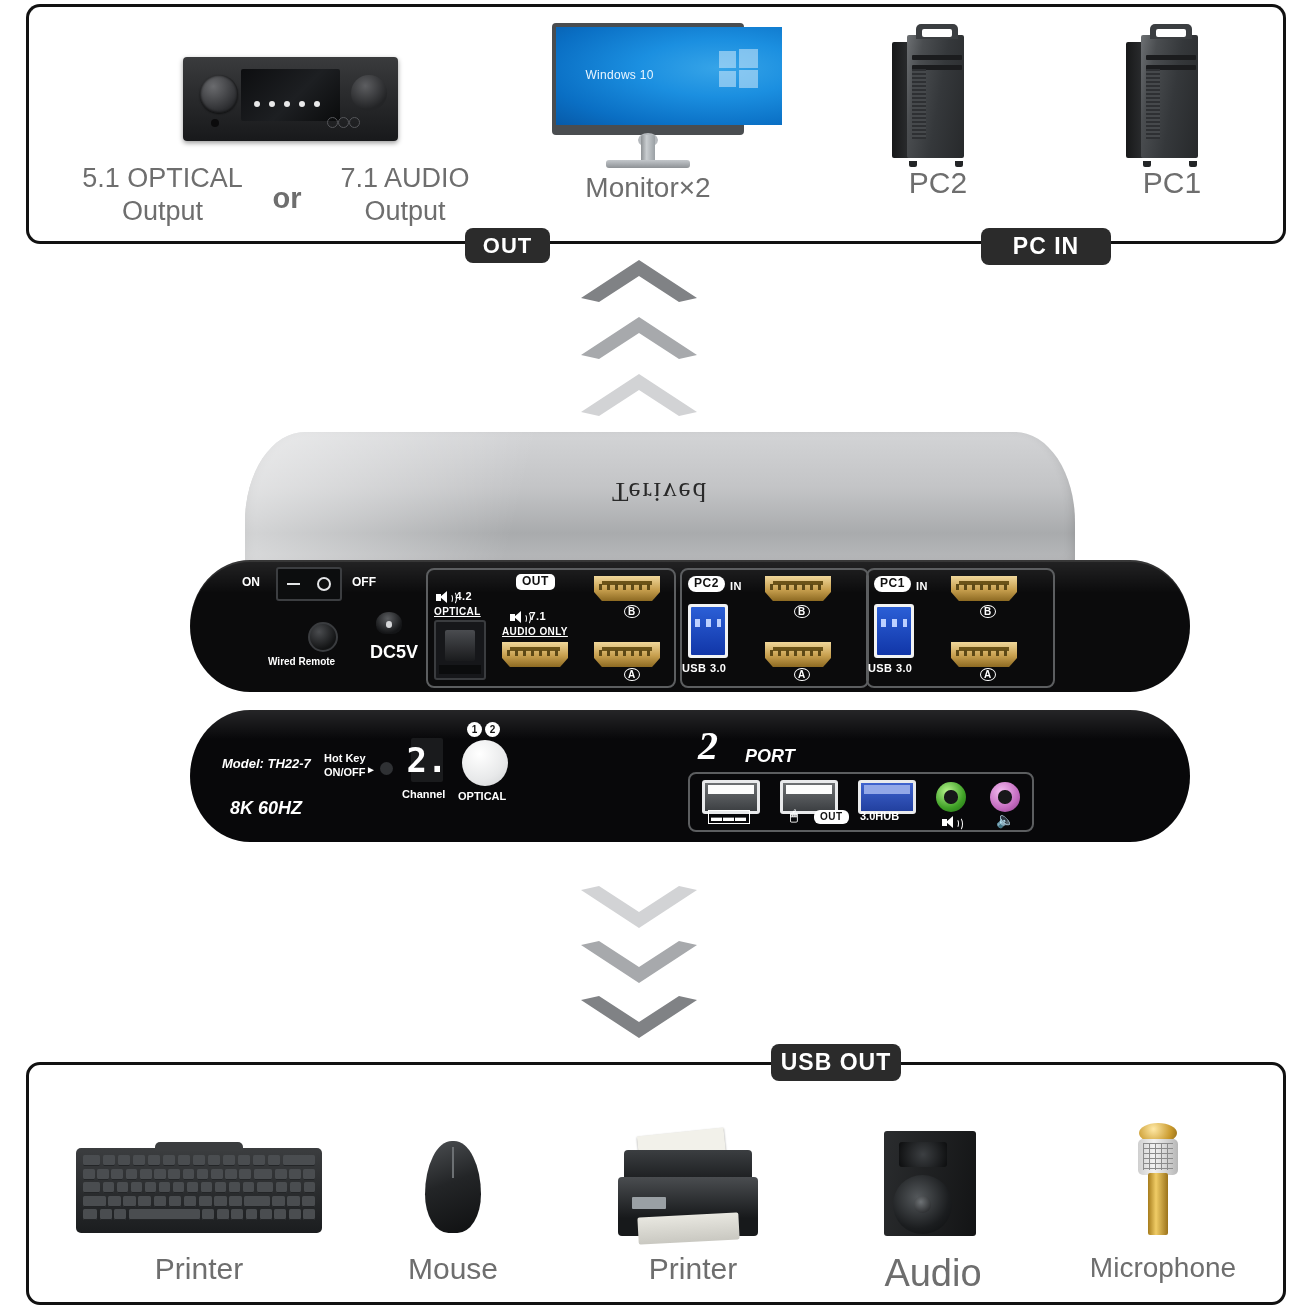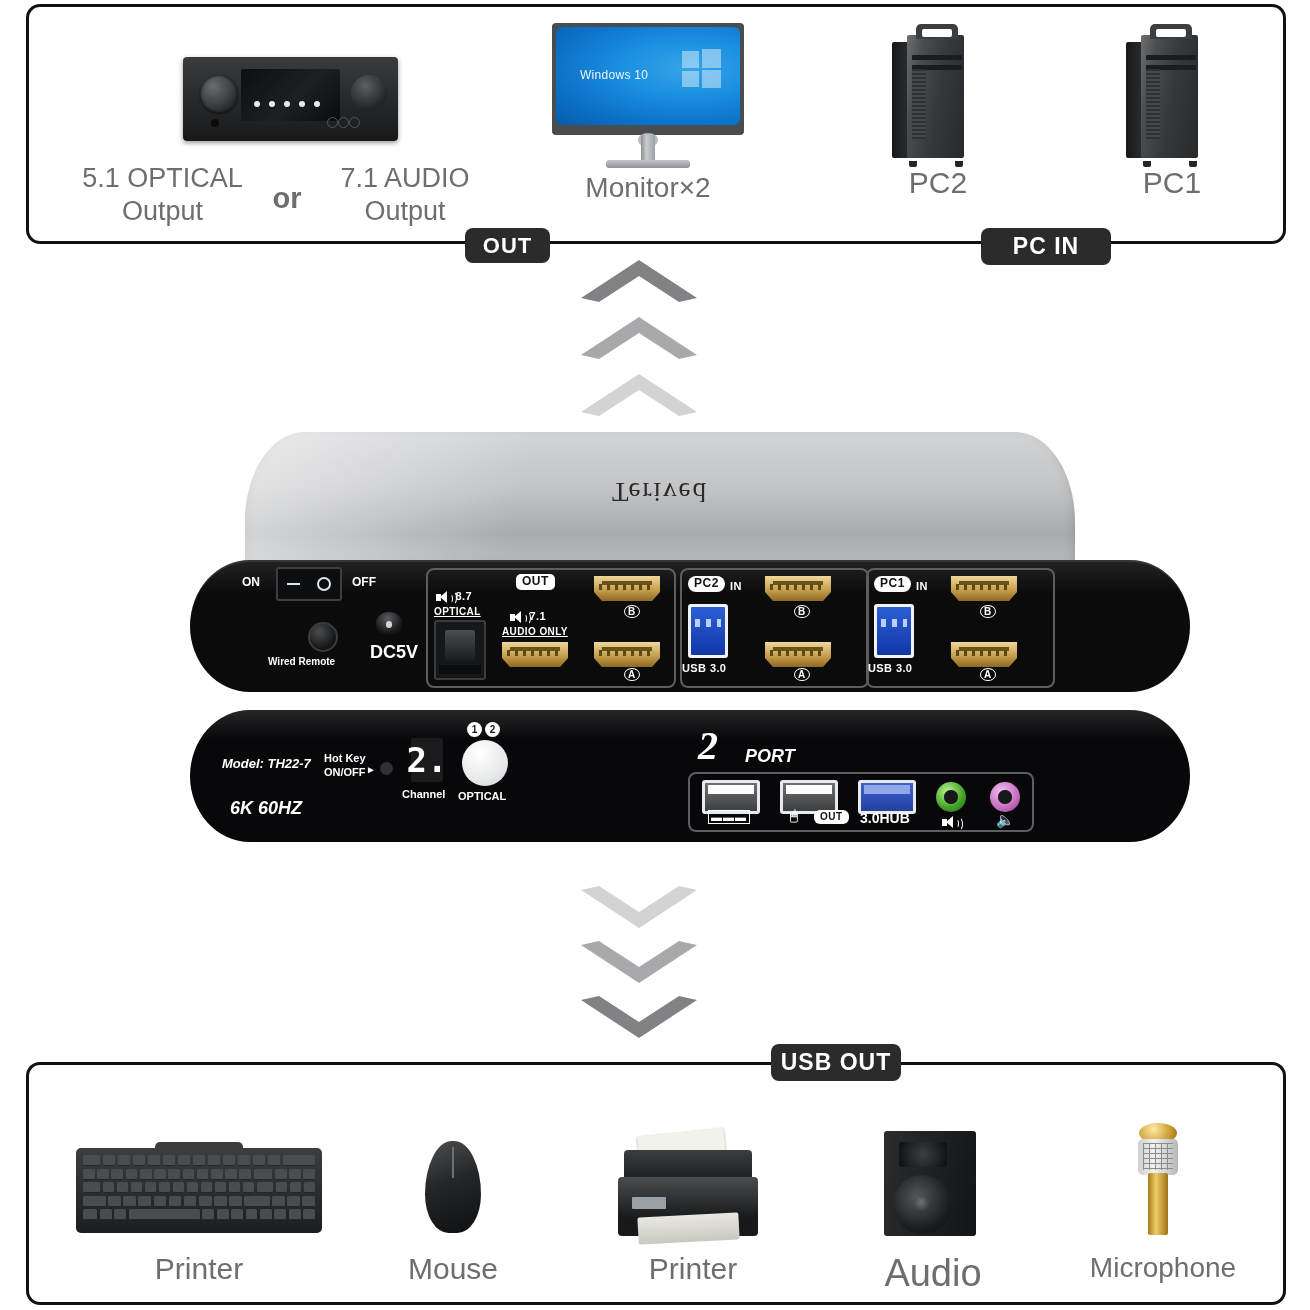--- a/index.html
+++ b/index.html
@@ -29,22 +29,22 @@
   .rcv-knob{position:absolute;border-radius:50%;
      background:radial-gradient(circle at 35% 30%,#6a6b6e,#2c2d30 70%);
      box-shadow:inset 0 0 3px #000,0 1px 2px rgba(0,0,0,.6);}
   .rcv-smallknob{position:absolute;border-radius:50%;
      background:radial-gradient(circle at 40% 30%,#5d5e61,#232426 70%);}
   .rcv-hole{position:absolute;width:8px;height:8px;border-radius:50%;background:#0b0b0c;}
   .rcv-ring{position:absolute;width:9px;height:9px;border-radius:50%;border:1px solid #55565a;}
 
   
   .mon-body{position:absolute;background:#4a4d50;border-radius:4px;padding:4px 4px 10px 4px;box-sizing:border-box;}
-  .mon-screen{width:100%;height:100%;border-radius:6px;position:relative;overflow:hidden;
-    background:radial-gradient(ellipse at 72% 42%,#36a4e8 0%,#1b8fe0 35%,#0a6fc4 75%,#075aa8 100%);}
+  .mon-screen{width:100%;height:100%;border-radius:0;position:relative;overflow:hidden;
+    background:radial-gradient(ellipse at 72% 42%,#36a4e8 0%,#1b8fe0 35%,#0a6fc4 75%,#075aa8 100%);padding-left:42px;}
   .mon-win-text{position:absolute;left:13%;top:42%;color:#eaf6ff;font-size:12px;letter-spacing:.3px;}
   .winlogo{position:absolute;right:10%;top:22%;width:40px;height:40px;opacity:.55;}
   .winlogo i{position:absolute;background:#cfe9fb;display:block;}
   .mon-neck{position:absolute;background:linear-gradient(90deg,#8d9194,#c9cdd0 40%,#9aa0a4);border-radius:2px;}
   .mon-base{position:absolute;background:linear-gradient(180deg,#c3c7cb,#8e9296);border-radius:3px;}
   .mon-hinge{position:absolute;background:#b5b9bd;border-radius:50%;}
 
   
   .tower{position:absolute;}
   .tw-main{position:absolute;left:16%;top:8%;width:62%;height:88%;
@@ -318,21 +318,21 @@
     <div class="dcjack" style="left:186px;top:52px;"></div>
     <span class="fw" style="left:180px;top:82px;font-size:18px;">DC5V</span>
 
     <div class="grp" style="left:236px;top:8px;width:246px;height:116px;"></div>
     <div class="grp-label" style="left:326px;top:14px;">OUT</div>
 
     <span class="port-txt" style="left:246px;top:30px;">
       <span class="spk">
         <span class="cone"></span><span class="horn"></span><span class="w1"></span><span class="w2"></span>
       </span>
-      <span>8.7</span>
+      <span>4.2</span>
     </span>
     <span class="port-txt sm" style="left:244px;top:46px;">OPTICAL</span>
     <div class="optical" style="left:244px;top:60px;"></div>
 
     <span class="port-txt" style="left:320px;top:50px;">
       <span class="spk">
         <span class="cone"></span><span class="horn"></span><span class="w1"></span><span class="w2"></span>
       </span>
       <span>7.1</span>
     </span>
@@ -385,21 +385,21 @@
       <span class="hdmi-pin"></span>
     </div>
     <span class="port-txt" style="left:790px;top:108px;font-size:10px;border:1px solid #fff;border-radius:50%;padding:0 3px;">A</span>
   </div>
 
   <div class="kvm-front-rim"></div>
   <div class="kvm-front">
     <div class="front-sheen"></div>
 
     <span class="fw" style="left:32px;top:46px;font-size:13px;font-style:italic;">Model: TH22-7</span>
-    <span class="fw" style="left:40px;top:88px;font-size:18px;font-style:italic;">6K 60HZ</span>
+    <span class="fw" style="left:40px;top:88px;font-size:18px;font-style:italic;">8K 60HZ</span>
 
     <span class="fw" style="left:134px;top:42px;font-size:11px;">Hot Key</span>
     <span class="fw" style="left:134px;top:56px;font-size:11px;">ON/OFF</span>
     <span class="fw" style="left:176px;top:54px;font-size:10px;">►</span>
     <div class="led" style="left:190px;top:52px;"></div>
 
     <div class="seg" style="left:221px;top:28px;">2.</div>
     <span class="fw" style="left:212px;top:78px;font-size:11px;">Channel</span>
 
     <div class="numbadge" style="left:277px;top:12px;">1</div>
@@ -419,21 +419,21 @@
 
     <div class="usb2" style="left:590px;top:70px;">
         <i></i>
       </div>
     <span class="fw" style="left:600px;top:98px;font-size:13px;">🖱</span>
     <span class="grp-label" style="left:624px;top:100px;font-size:10px;border-radius:6px;">OUT</span>
 
     <div class="usb2 blue" style="left:668px;top:70px;">
         <i></i>
       </div>
-    <span class="fw" style="left:670px;top:100px;font-size:14px;">3.0HUB</span>
+    <span class="fw" style="left:670px;top:100px;font-size:11px;">3.0HUB</span>
 
     <div class="jack green" style="left:746px;top:72px;width:30px;height:30px;"></div>
     <span class="fw" style="left:752px;top:104px;font-size:13px;">
       <span class="spk">
         <span class="cone"></span><span class="horn"></span><span class="w1"></span><span class="w2"></span>
       </span>
     </span>
 
     <div class="jack pink" style="left:800px;top:72px;width:30px;height:30px;"></div>
     <span class="fw" style="left:806px;top:101px;font-size:15px;">🔈</span>

